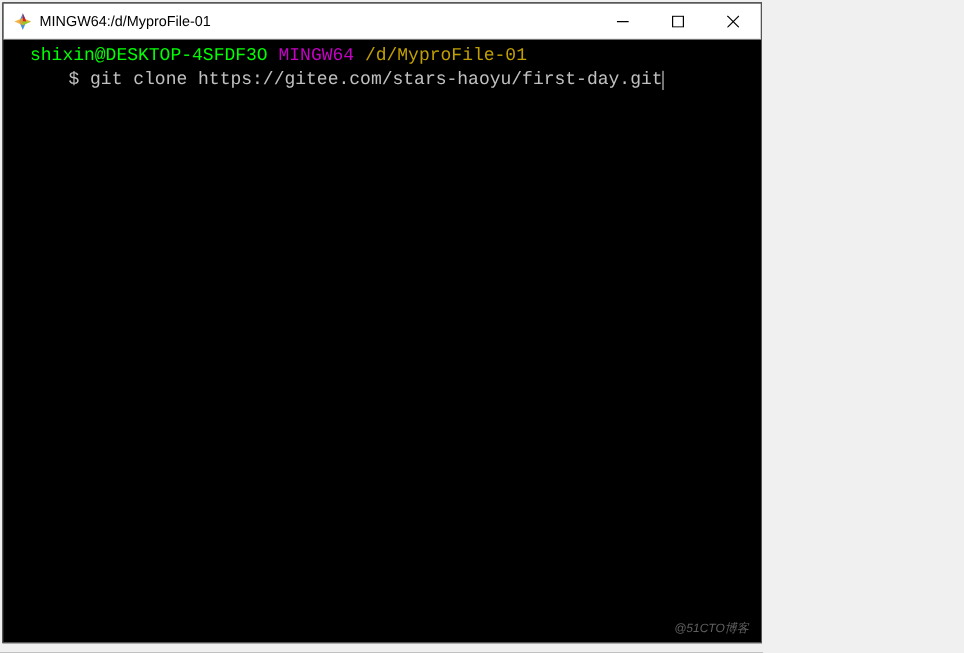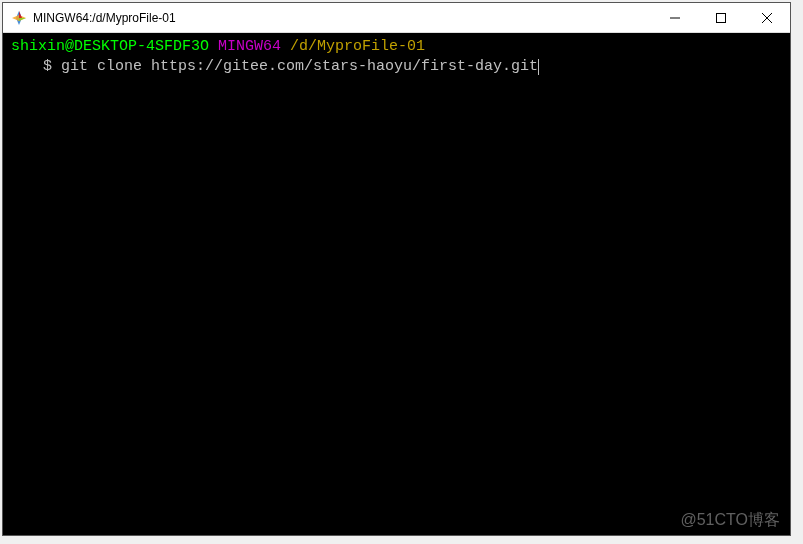--- a/index.html
+++ b/index.html
@@ -6,21 +6,21 @@
       margin: 0;
       padding: 0;
       box-sizing: border-box;
     }
     body {
       font-family: Arial, sans-serif;
       background: #f0f0f0;
       padding: 2px;
     }
     .window {
-      width: 789px;
+      width: 633px;
       height: 534px;
       background: #000;
       border: 1px solid #555;
       display: flex;
       flex-direction: column;
     }
     .titlebar {
       height: 30px;
       background: #fff;
       display: flex;
@@ -57,21 +57,21 @@
       color: #000;
       cursor: default;
     }
     .ctrl-btn svg {
       width: 10px;
       height: 10px;
     }
     .terminal-body {
       flex: 1;
       background: #000;
-      padding: 4px 8px;
+      padding: 4px 22px;
       font-family: 'Consolas', 'Courier New', monospace;
       font-size: 15px;
       line-height: 1.35;
       color: #c0c0c0;
       overflow: hidden;
       position: relative;
     }
     .prompt-line {
       white-space: pre;
     }
@@ -95,22 +95,23 @@
       height: 16px;
       background: #c0c0c0;
       vertical-align: text-bottom;
       margin-left: 0px;
     }
     .watermark {
       position: absolute;
       bottom: 4px;
       right: 10px;
       color: #606060;
-      font-size: 16px;
+      font-size: 10px;
       font-family: Arial, sans-serif;
+      font-style: italic;
     }
   </style>
 </head>
 <body>
 
 <div class="window">
   <div class="titlebar">
     <div class="title-icon">
       <svg viewBox="0 0 16 16">
         <polygon points="8,1 11,8 8,15 5,8" fill="#4a90d9"></polygon>

